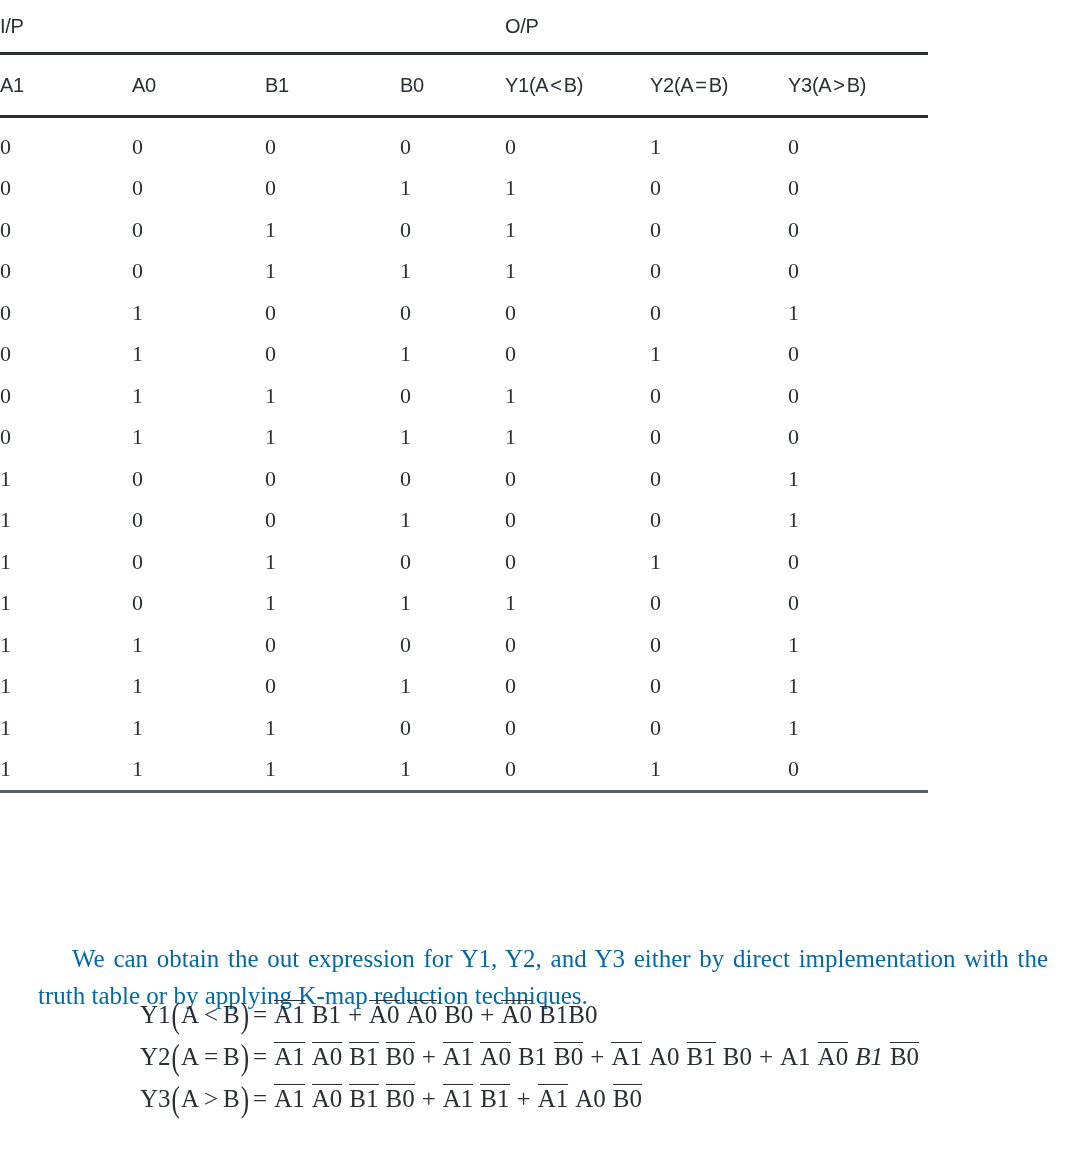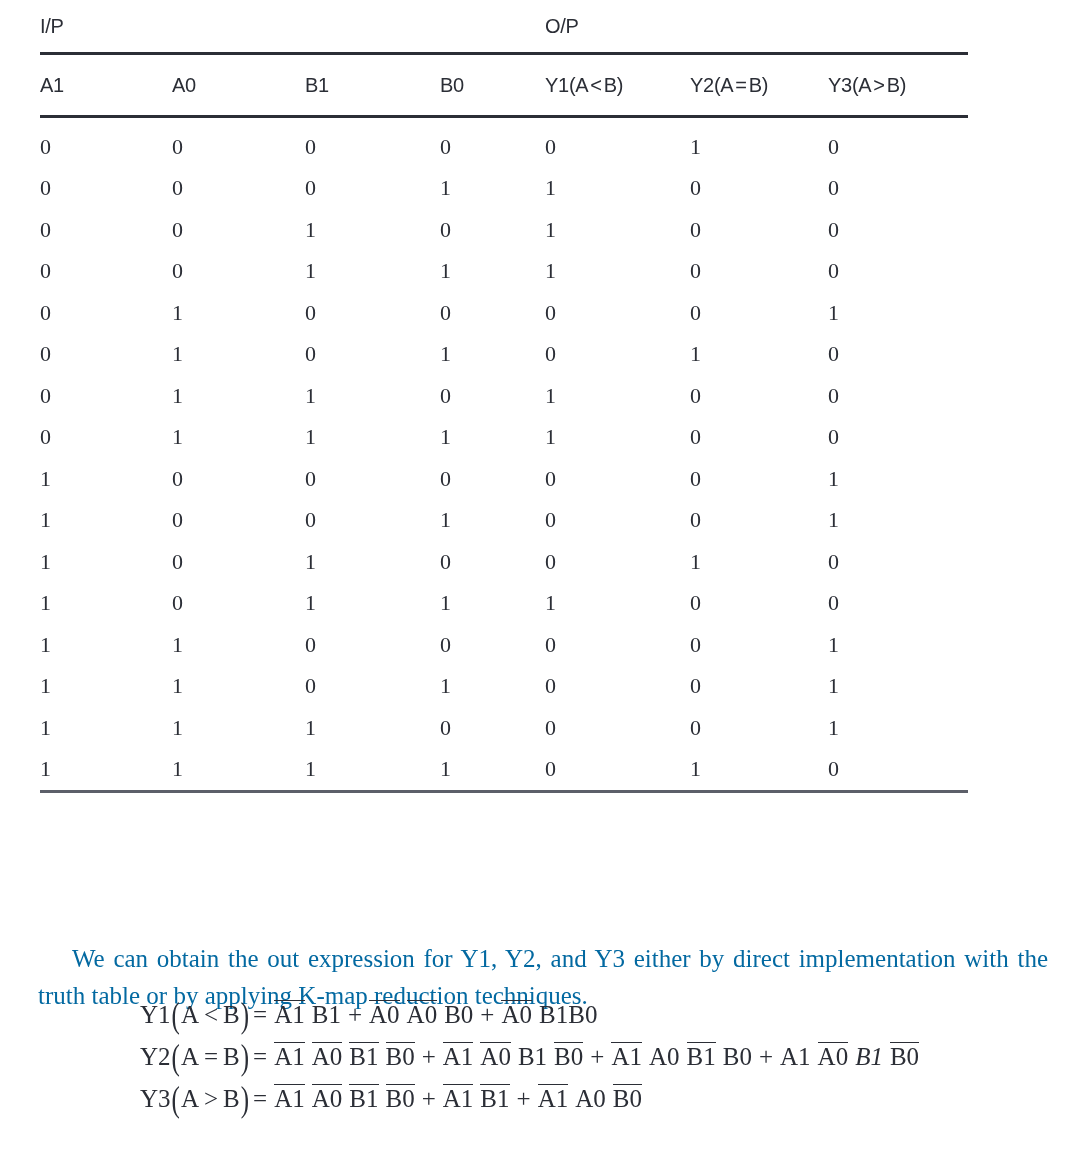--- a/index.html
+++ b/index.html
@@ -18,21 +18,20 @@
 
   
   .table-wrap {
     position: absolute;
     left: 0;
     top: 0;
     width: 1084px;
   }
   table.truth {
     border-collapse: collapse;
-    margin-left: 40px;
     width: 928px;
     table-layout: fixed;
   }
   table.truth td, table.truth th {
     padding: 0;
     text-align: left;
     vertical-align: middle;
     font-weight: normal;
   }
 

